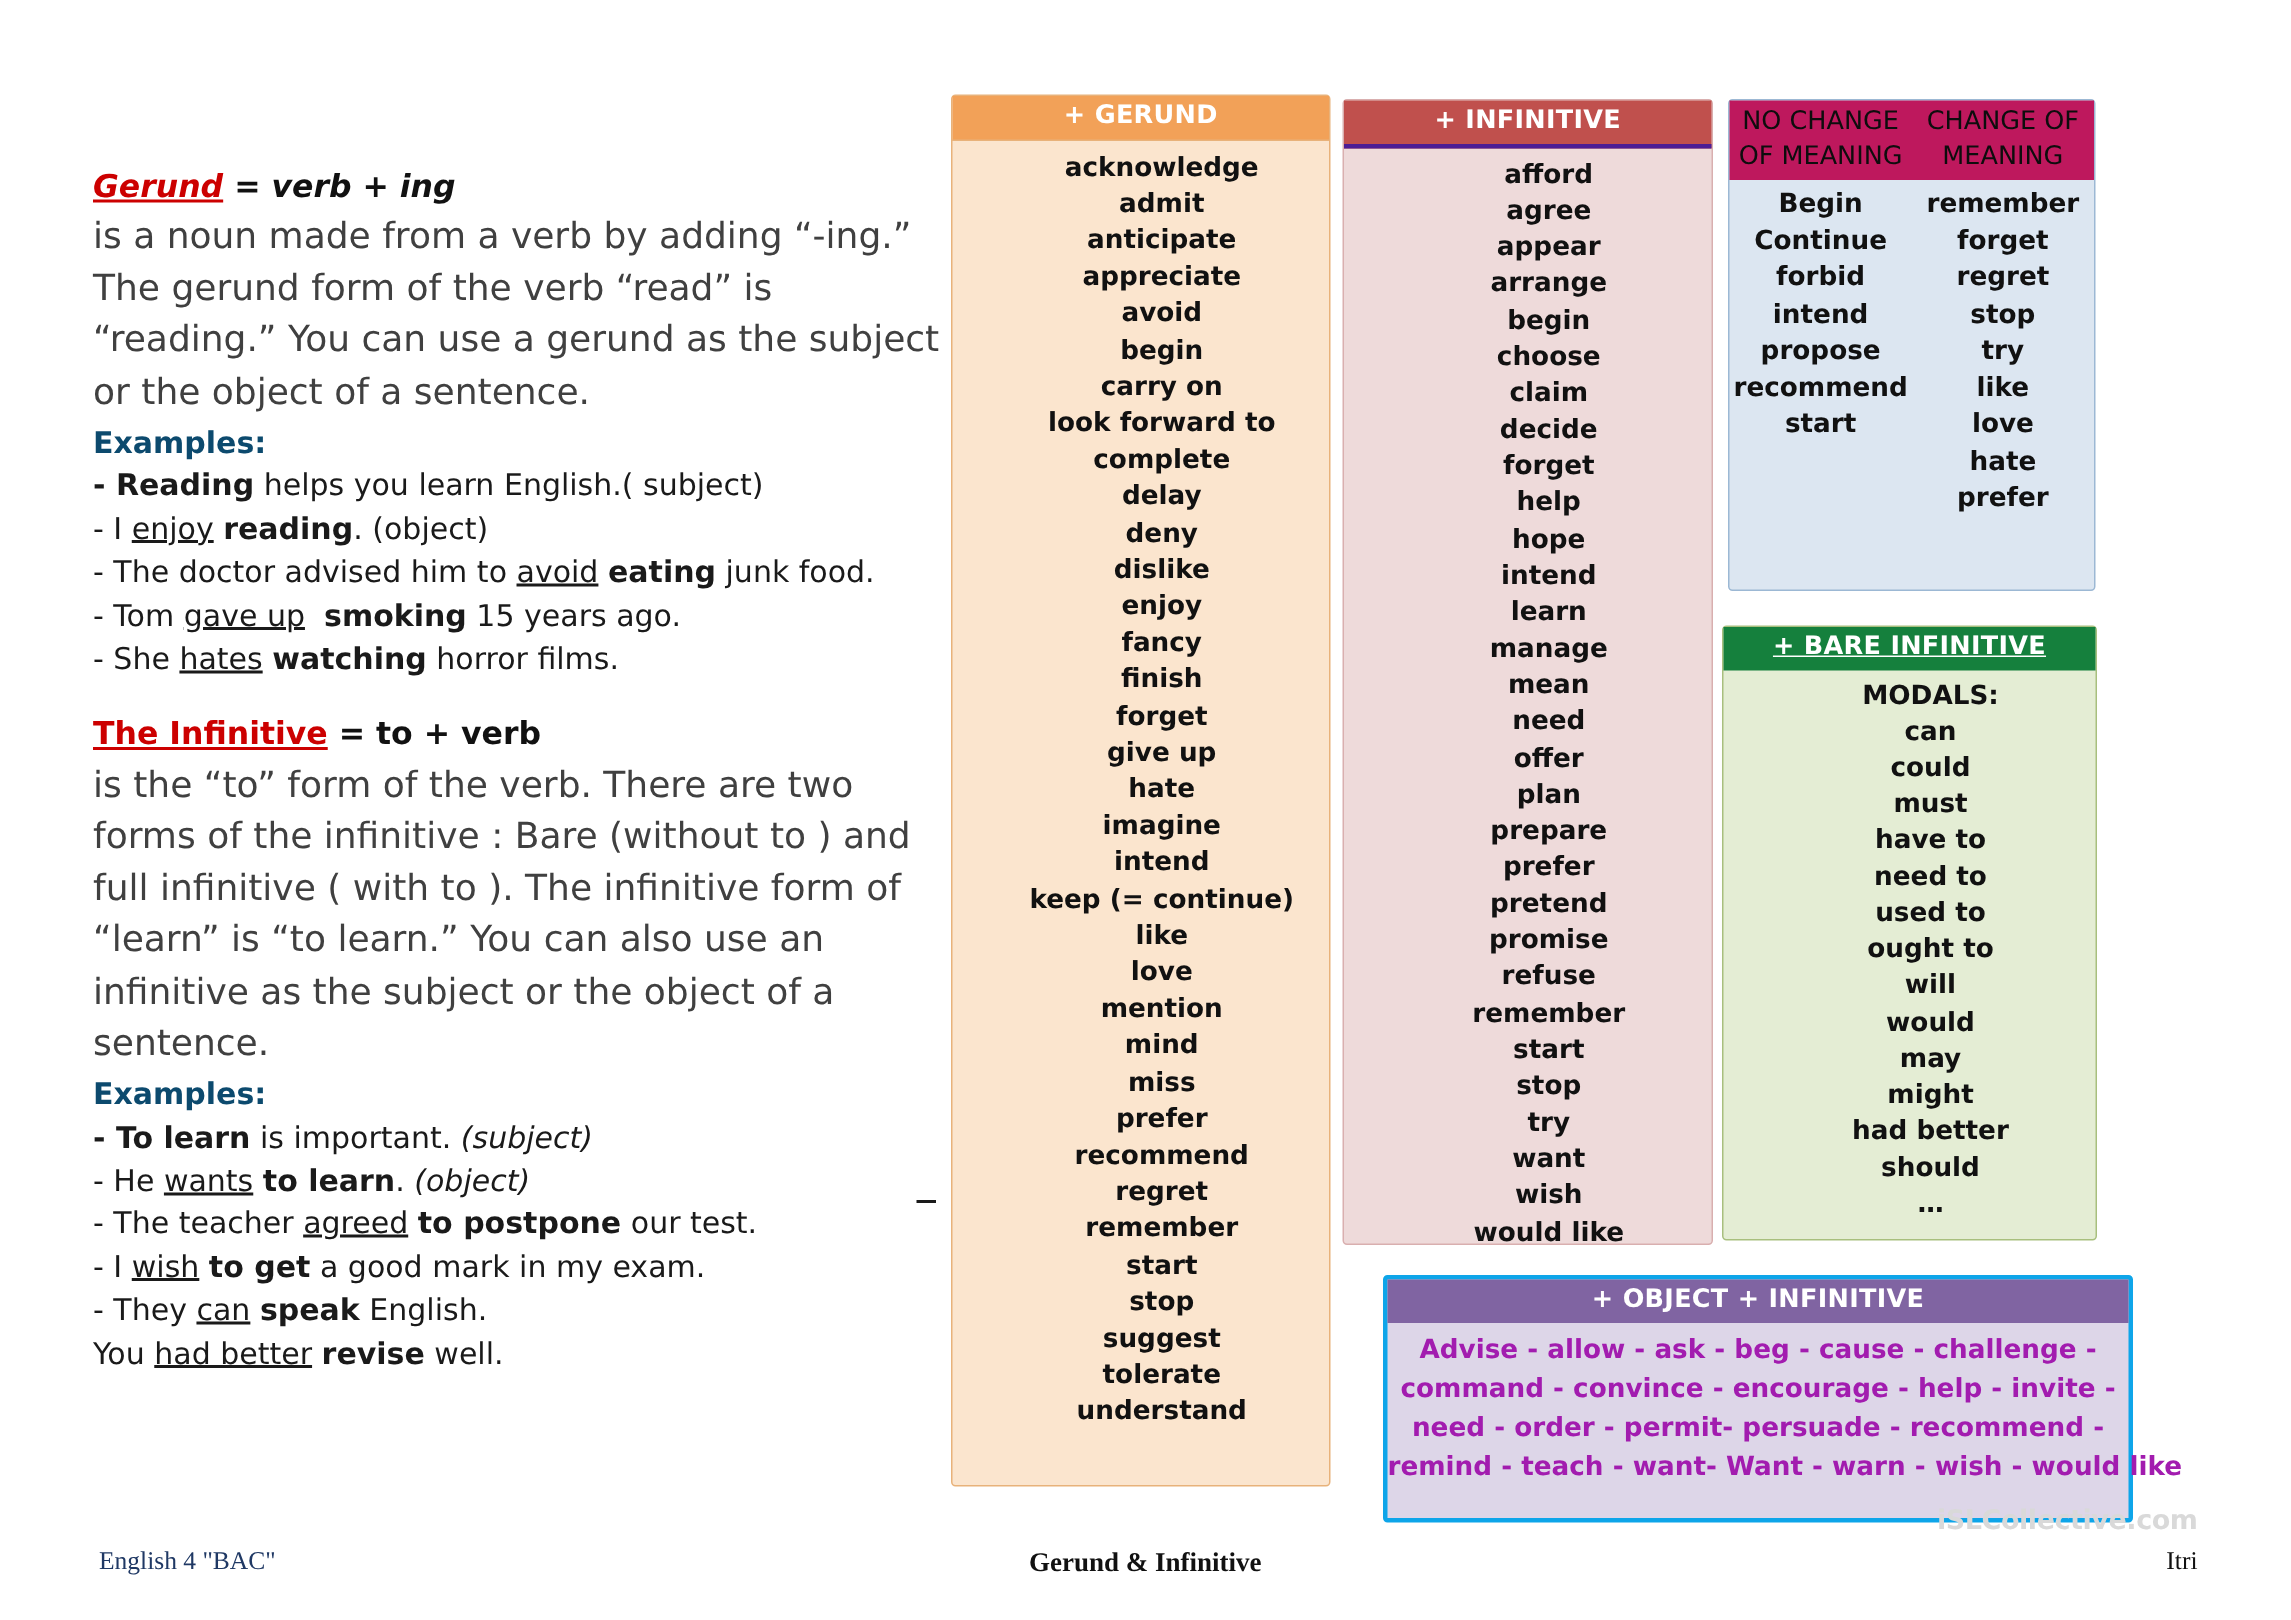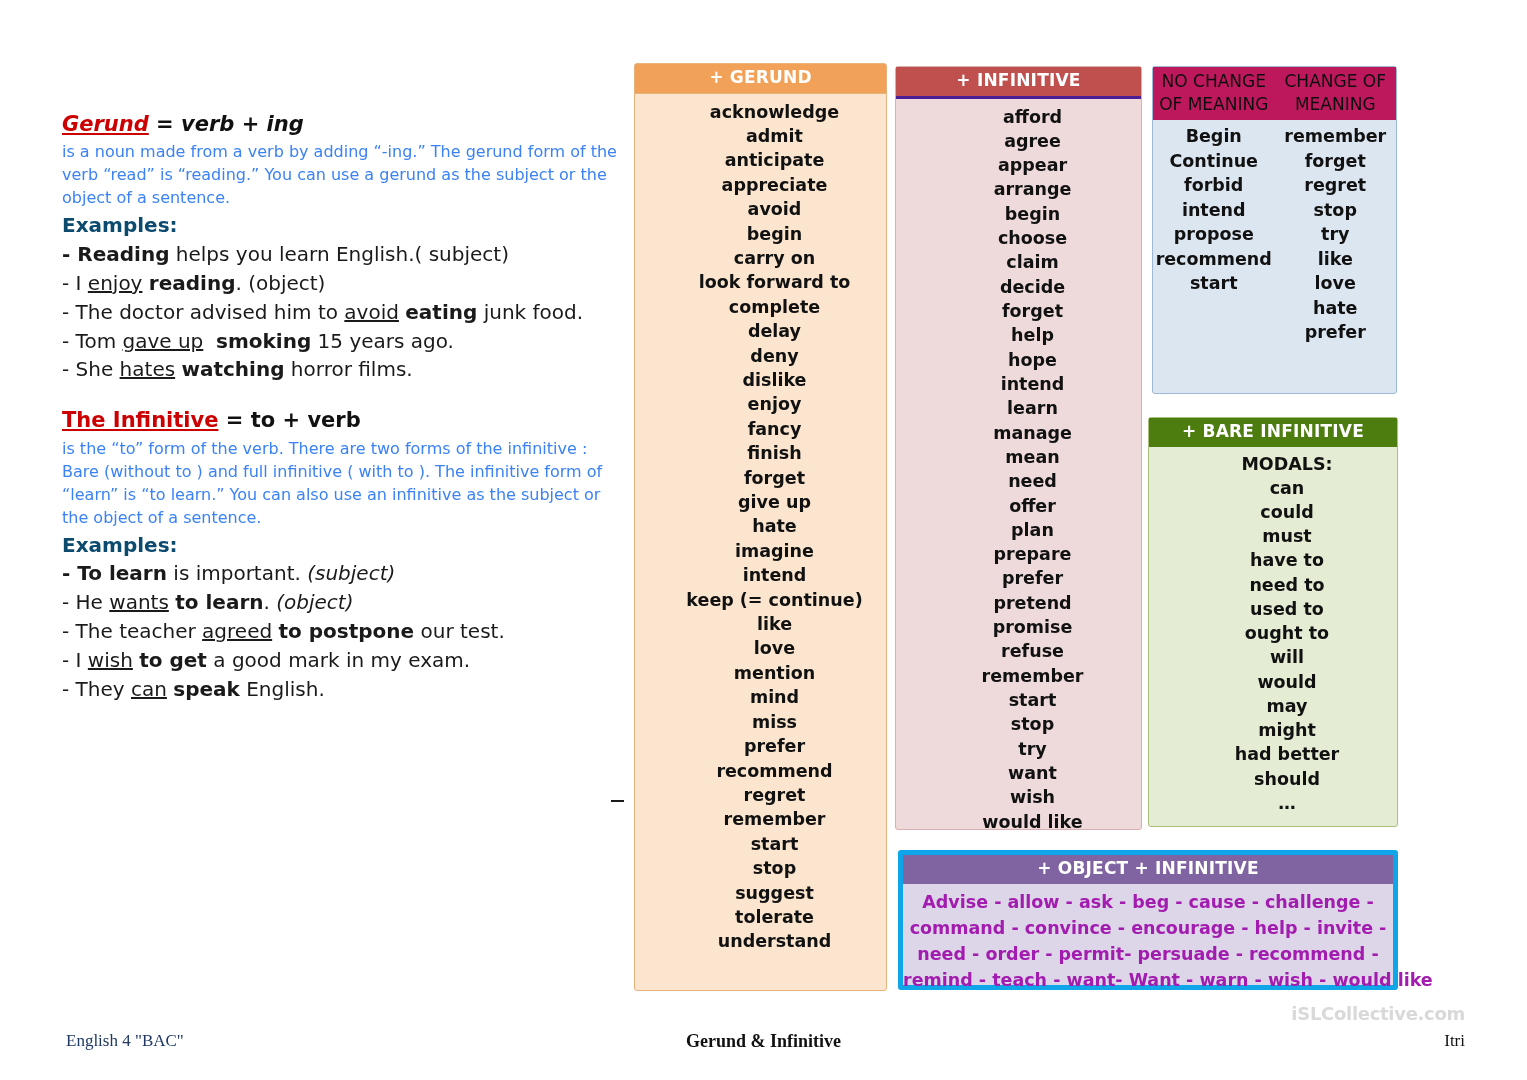--- a/index.html
+++ b/index.html
@@ -31,23 +31,23 @@
     line-height: 1.35;
     margin-bottom: 2px;
   }
   .lesson-heading .term {
     color: #cc0000;
     text-decoration: underline;
   }
   .lesson-heading.upright { font-style: normal; }
   .lesson-heading.upright .term { font-style: normal; }
   .lesson-para {
-    font-size: 16px;
+    font-size: 24px;
     line-height: 1.44;
-    color: #3b82f6;
+    color: #404040;
   }
   .examples-label {
     font-size: 20px;
     font-weight: bold;
     color: #0c4a6e;
     line-height: 1.44;
     margin-top: 2px;
   }
   .example-line {
     font-size: 20px;
@@ -172,26 +172,26 @@
     border: 1px solid #A8BF7E;
   }
   #card-bare .card-header {
     background: #9BBB59;
   }
   #card-bare .word-list { padding-top: 5px; line-height: 1.385; }
   #card-bare .modals-label { font-weight: bold; }
 
   
   #card-object {
-    left: 898px;
+    left: 922px;
     top: 850px;
     width: 500px;
-    height: 140px;
+    height: 165px;
     background: #DDD6E8;
-    border: 5px solid #0ea5e9;
+    border: 3px solid #0ea5e9;
   }
   #card-object .card-header {
     background: #8064A2;
   }
   #card-object .object-body {
     text-align: center;
     font-weight: bold;
     font-size: 17.5px;
     color: #a21caf;
     line-height: 1.50;
@@ -278,20 +278,23 @@
       - He <u>wants</u> <b>to learn</b>. <i>(object)</i>
     </div>
     <div class="example-line">
       - The teacher <u>agreed</u> <b>to postpone</b> our test.
     </div>
     <div class="example-line">
       - I <u>wish</u> <b>to get</b> a good mark in my exam.
     </div>
     <div class="example-line">
       - They <u>can</u> <b>speak</b> English.
+    </div>
+    <div class="example-line">
+      You <u>had better</u> <b>revise</b> well.
     </div>
   </div>
 
 </div>
 <div class="stray-dash"></div>
 
 <div class="card" id="card-gerund" style="background: rgb(251, 229, 206);">
   <div class="card-header" style="background: rgb(242, 161, 88);">+ GERUND</div>
   <div class="word-list" id="gerund-words">
       <div>acknowledge</div>
@@ -391,21 +394,21 @@
         <div>try</div>
         <div>like</div>
         <div>love</div>
         <div>hate</div>
         <div>prefer</div>
       </div>
   </div>
 </div>
 
 <div class="card" id="card-bare" style="background: rgb(228, 237, 212);">
-  <div class="card-header" style="background: #4d7c0f;">+ BARE INFINITIVE</div>
+  <div class="card-header" style="background: #15803d; text-decoration: underline;">+ BARE INFINITIVE</div>
   <div class="word-list">
     <div class="modals-label">MODALS:</div>
     <div id="bare-words">
         <div>can</div>
         <div>could</div>
         <div>must</div>
         <div>have to</div>
         <div>need to</div>
         <div>used to</div>
         <div>ought to</div>

